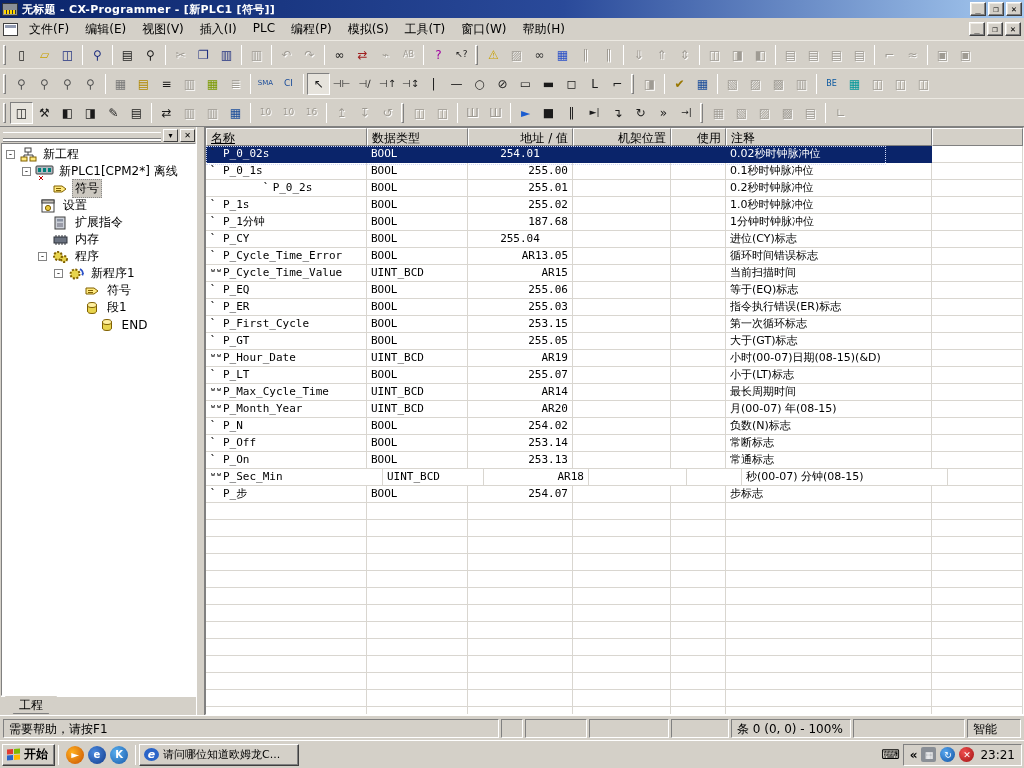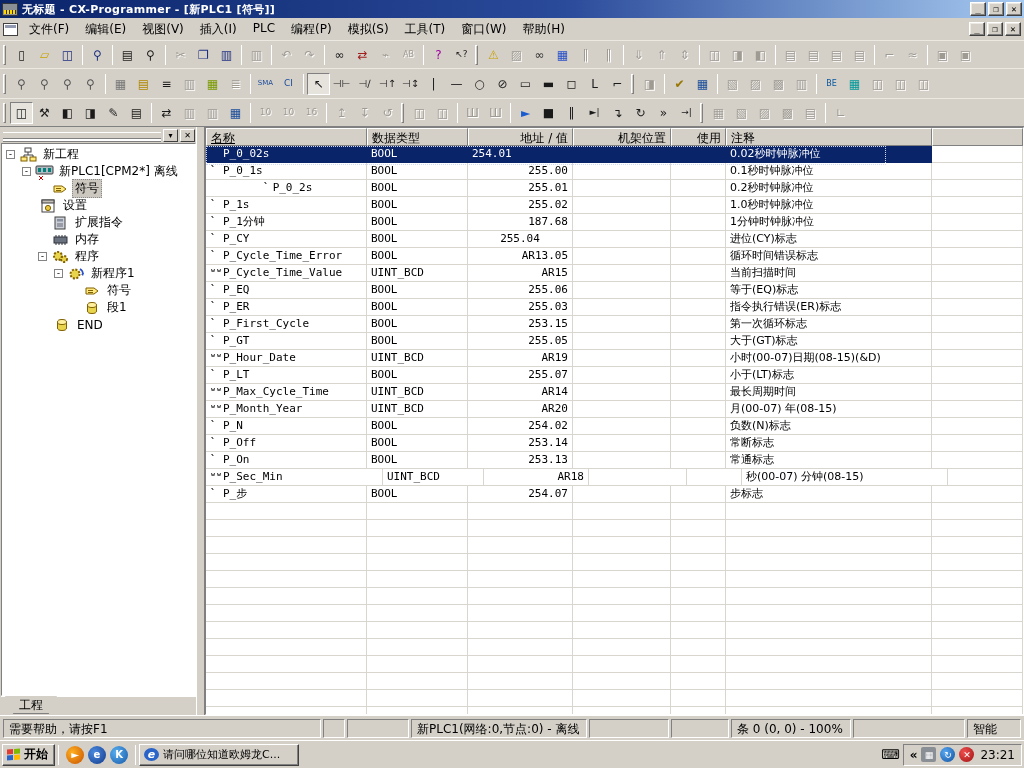--- a/index.html
+++ b/index.html
@@ -370,21 +370,21 @@
           <div class="trow" style="padding-left: 68px;">
             <span class="texpempty"></span>
             <span class="tico">
               <svg width="17" height="16">
                 <path d="M3.5 5v6a4.5 2.5 0 0 0 9 0V5" fill="#e8d44d" stroke="#806000"></path>
                 <ellipse cx="8" cy="5" rx="4.5" ry="2.5" fill="#fff0a0" stroke="#806000"></ellipse>
               </svg>
             </span>
             <span class="tlabel">段1</span>
           </div>
-          <div class="trow" style="padding-left: 38px;">
+          <div class="trow" style="padding-left: 38px; justify-content: center;">
             <span class="texpempty"></span>
             <span class="tico">
               <svg width="17" height="16">
                 <path d="M3.5 5v6a4.5 2.5 0 0 0 9 0V5" fill="#e8d44d" stroke="#806000"></path>
                 <ellipse cx="8" cy="5" rx="4.5" ry="2.5" fill="#fff0a0" stroke="#806000"></ellipse>
               </svg>
             </span>
             <span class="tlabel">END</span>
           </div>
         </div>
@@ -400,21 +400,21 @@
           <div class="hcell" style="width: 105px; text-align: right;">地址 / 值</div>
           <div class="hcell" style="width: 98px; text-align: right;">机架位置</div>
           <div class="hcell" style="width: 55px; text-align: right;">使用</div>
           <div class="hcell" style="width: 206px; text-align: left;">注释</div>
           <div class="hcell" style="flex: 1 1 0%; text-align: left;"></div>
         </div>
       <div id="tbody">
           <div class="trowt sel">
             <div class="tcell mono" style="width: 161px; text-align: left;"><span class="rowico">`</span><span>P_0_02s</span></div>
             <div class="tcell mono" style="width: 101px; text-align: left;">BOOL</div>
-            <div class="tcell mono" style="width: 105px; text-align: left;">254.01</div>
+            <div class="tcell mono" style="width: 105px; text-align: center;">254.01</div>
             <div class="tcell" style="width: 98px; text-align: right;"></div>
             <div class="tcell" style="width: 55px; text-align: right;"></div>
             <div class="tcell" style="width: 206px; text-align: left;">0.02秒时钟脉冲位</div>
             <div class="tcell filler" style="flex: 1 1 0%; text-align: left;"></div>
           </div>
           <div class="trowt">
             <div class="tcell mono" style="width: 161px; text-align: left;"><span class="rowico">`</span><span>P_0_1s</span></div>
             <div class="tcell mono" style="width: 101px; text-align: left;">BOOL</div>
             <div class="tcell mono" style="width: 105px; text-align: right;">255.00</div>
             <div class="tcell" style="width: 98px; text-align: right;"></div>
@@ -711,21 +711,20 @@
             <div class="tcell filler" style="flex: 1 1 0%; text-align: left;"></div>
           </div>
         </div>
     </div>
   </div>
 
   <div id="statusbar">
     <div class="sb grow">需要帮助，请按F1</div>
     <div class="sb" style="width:22px"></div>
     <div class="sb" style="width:62px"></div>
-    <div class="sb" style="width:176px">新PLC1(网络:0,节点:0) - 离线</div>
     <div class="sb" style="width:80px"></div>
     <div class="sb" style="width:58px"></div>
     <div class="sb" style="width:120px">条 0 (0, 0)  -  100%</div>
     <div class="sb" style="width:112px"></div>
     <div class="sb" style="width:54px">智能</div>
   </div>
 
   <div id="taskbar">
     <div class="startbtn">
       <span class="winflag">

